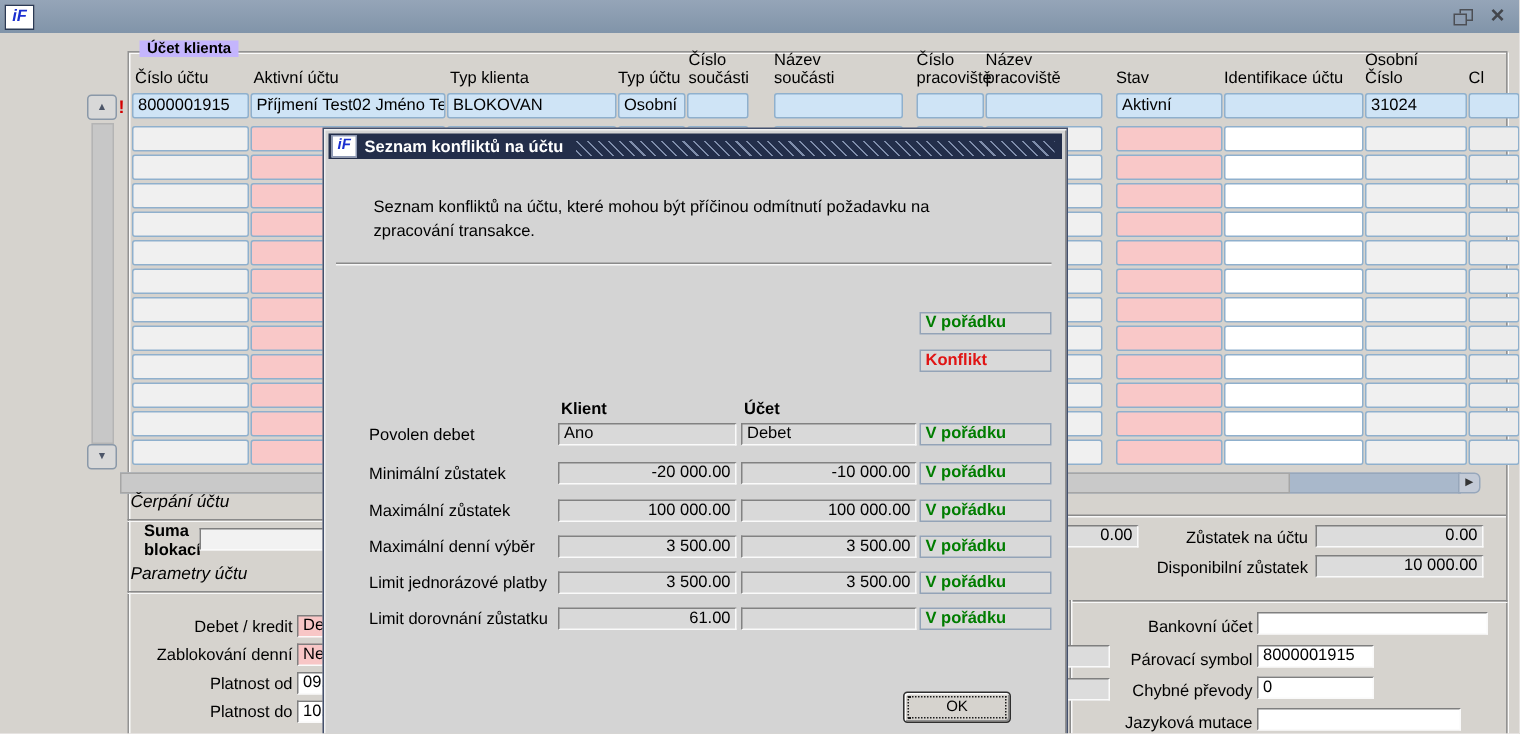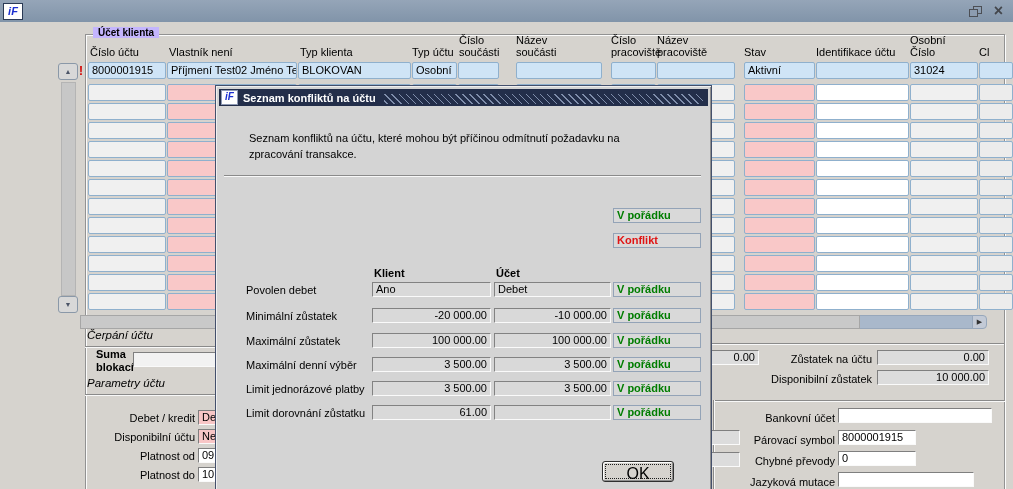--- a/index.html
+++ b/index.html
@@ -79,21 +79,21 @@
           font-weight:bold;line-height:13px;padding:0 3px;white-space:nowrap}
   .st-ok{color:#007d00}.st-bad{color:#e01414}
   .dfld{position:absolute;height:13px;background:#d9d9d9;border:1px solid;
         border-color:#828282 #fafafa #fafafa #828282;line-height:13px;padding:0 3px;
         white-space:nowrap;overflow:hidden}
   .kf{left:156px;width:111px}.uf{left:278px;width:109px}
   .okbtn{position:absolute;left:386px;top:375px;width:70px;height:19px;background:#d6d3ce;
          border:1px solid #2f2f2f;border-radius:3px;box-shadow:inset 1px 1px 0 #fdfdfd,inset -1px -1px 0 #8f8f8f;
          cursor:default}
   .okbtn .inner{position:absolute;left:2px;right:2px;top:2px;bottom:2px;border:1px dotted #1c1c1c;
-        display:flex;align-items:flex-start;justify-content:center;font-size:16px}
+        display:flex;align-items:center;justify-content:center;font-size:10px}
 </style>
 </head>
 <body>
 
 <div class="canvas">
 
   <div class="titlebar">
     <span class="applogo">iF</span>
     <span class="wbtns">
       <span class="ic-restore">
@@ -102,21 +102,21 @@
         </span>
       <span class="ic-close">×</span>
     </span>
   </div>
 
 
   <div class="grp"></div>
   <div class="grptitle">Účet klienta</div>
 
   <div class="th" style="left:90px;width:70px;white-space:nowrap">Číslo účtu</div>
-  <div class="th" style="left:169px;width:120px;white-space:nowrap">Vlastník není</div>
+  <div class="th" style="left:169px;width:120px;white-space:nowrap">Aktivní účtu</div>
   <div class="th" style="left:300px;width:110px;white-space:nowrap">Typ klienta</div>
   <div class="th" style="left:412px;width:46px;white-space:nowrap">Typ účtu</div>
   <div class="th" style="left:459px;width:42px">Číslo součásti</div>
   <div class="th" style="left:516px;width:46px">Název součásti</div>
   <div class="th" style="left:611px;width:52px">Číslo pracoviště</div>
   <div class="th" style="left:657px;width:56px">Název pracoviště</div>
   <div class="th" style="left:744px;width:40px">Stav</div>
   <div class="th" style="left:816px;width:92px;white-space:nowrap">Identifikace účtu</div>
   <div class="th" style="left:910px;width:42px">Osobní Číslo</div>
   <div class="th" style="left:979px;width:25px">Cl</div>
@@ -318,21 +318,21 @@
 
   <div class="sect" style="left:87px;top:329px">Čerpání účtu</div>
   <div class="hr" style="left:85px;top:346px;width:320px"></div>
   <div class="lbl b" style="left:96px;top:348px;width:42px;line-height:13px">Suma blokací</div>
   <div class="fld lfld" style="left:133px;top:352px;width:170px"></div>
   <div class="sect" style="left:87px;top:377px">Parametry účtu</div>
   <div class="hr" style="left:85px;top:394px;width:320px"></div>
 
   <div class="rlbl" style="left:85px;top:411px;width:110px">Debet / kredit</div>
   <div class="fld pfld" style="left:198px;top:410px;width:110px">Debet</div>
-  <div class="rlbl" style="left:85px;top:430px;width:110px">Disponibilní účtu</div>
+  <div class="rlbl" style="left:85px;top:430px;width:110px">Zablokování denní</div>
   <div class="fld pfld" style="left:198px;top:429px;width:110px">Ne</div>
   <div class="rlbl" style="left:85px;top:449px;width:110px">Platnost od</div>
   <div class="fld wfld" style="left:198px;top:448px;width:110px">09.</div>
   <div class="rlbl" style="left:85px;top:468px;width:110px">Platnost do</div>
   <div class="fld wfld" style="left:198px;top:467px;width:110px">10.</div>
 
   <div class="hr" style="left:712px;top:343px;width:292px"></div>
   <div class="fld num" style="left:650px;top:350px;width:101px">0.00</div>
   <div class="rlbl" style="left:762px;top:352px;width:110px">Zůstatek na účtu</div>
   <div class="fld num" style="left:877px;top:350px;width:104px">0.00</div>

